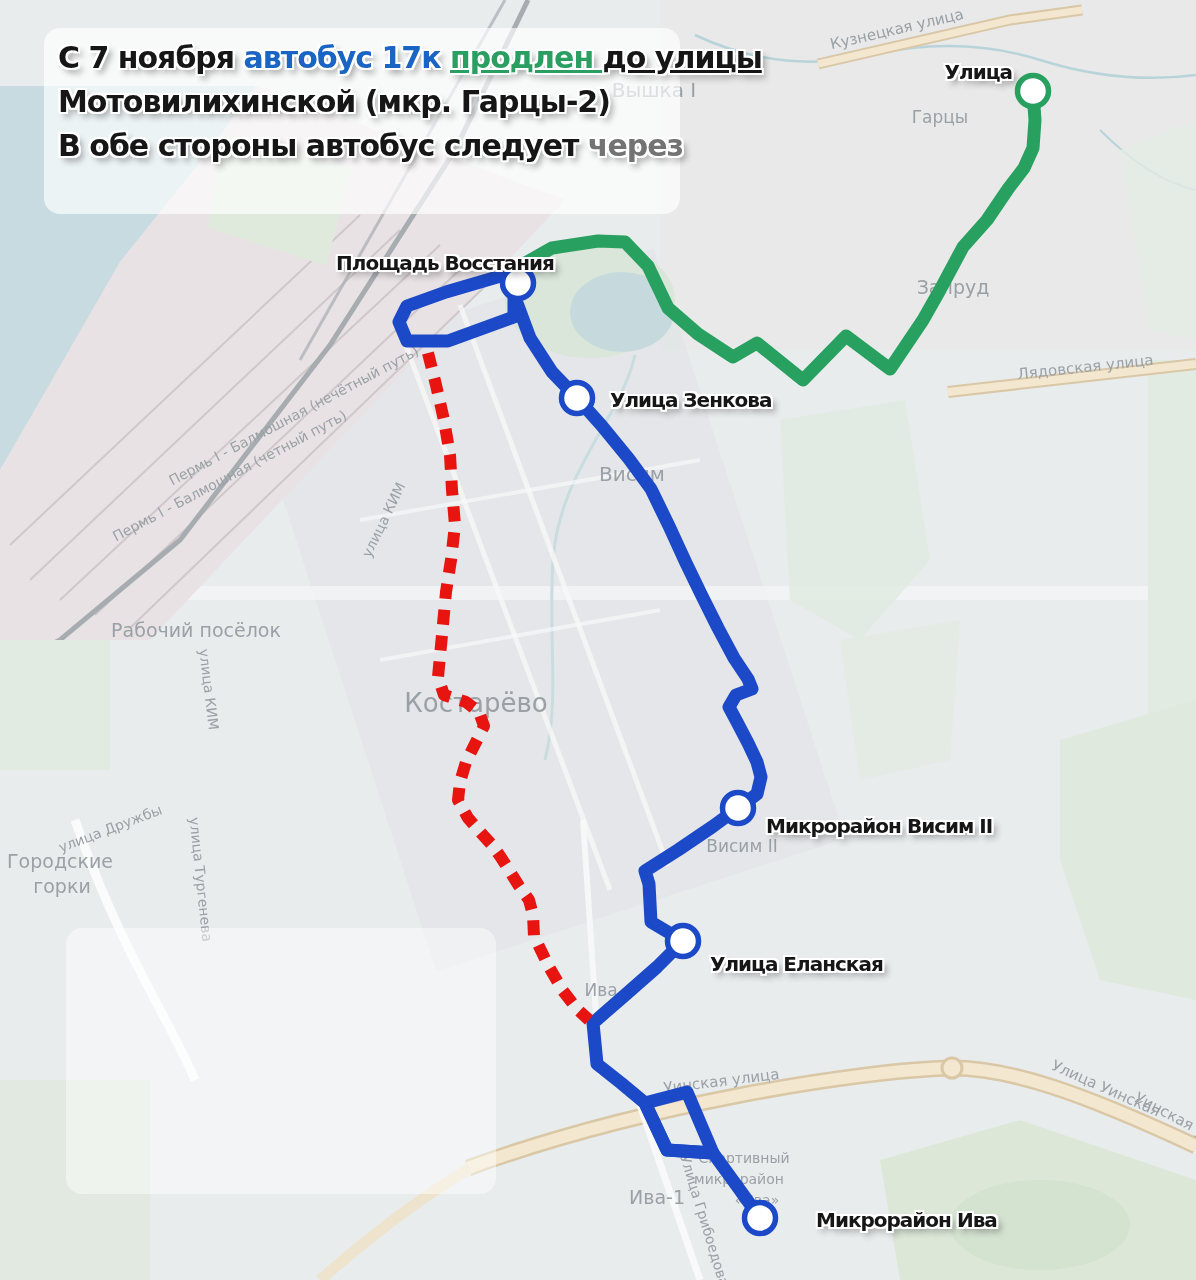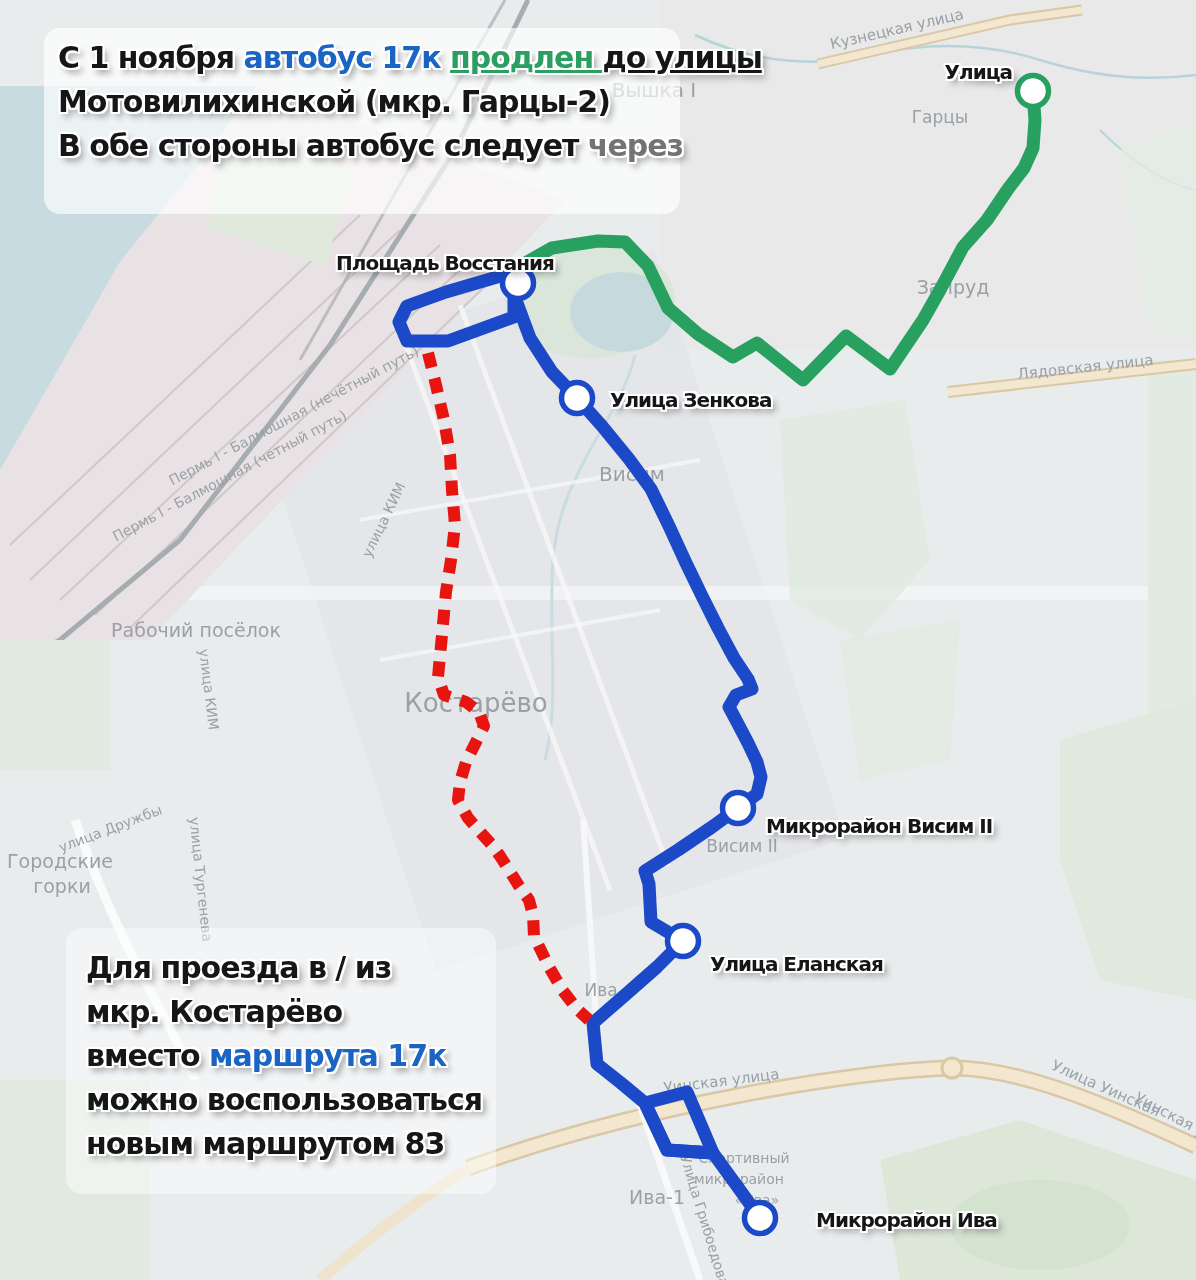--- a/index.html
+++ b/index.html
@@ -134,30 +134,23 @@
         <circle cx="683" cy="941" r="15.5" fill="#ffffff" stroke="#1b49c8" stroke-width="5.5"></circle>
         <circle cx="760" cy="1218" r="15.5" fill="#ffffff" stroke="#1b49c8" stroke-width="5.5"></circle>
       </g>
   </svg>
 
   <div class="box top"></div>
   <div class="box bottom"></div>
 
   <div class="overlay">
     <div id="top-box-lines" class="info topText halo">
-        <div><span style="color: rgb(22, 22, 22);">С 1 ноября </span><span style="color: rgb(26, 100, 195);">автобус 17к </span><span style="color: rgb(43, 158, 98); text-decoration: underline;">продлен </span><span style="color: rgb(22, 22, 22); text-decoration: underline;">до улицы</span></div>
+        <div><span style="color: rgb(22, 22, 22);">С 7 ноября </span><span style="color: rgb(26, 100, 195);">автобус 17к </span><span style="color: rgb(43, 158, 98); text-decoration: underline;">продлен </span><span style="color: rgb(22, 22, 22); text-decoration: underline;">до улицы</span></div>
         <div><span style="color: rgb(22, 22, 22);">Мотовилихинской (мкр. Гарцы-2)</span></div>
         <div><span style="color: rgb(22, 22, 22);">В обе стороны автобус следует </span><span style="color: #737373; margin-top: 48px;">через</span></div>
-      </div>
-    <div id="bottom-box-lines" class="info bottomText halo">
-        <div><span style="color: rgb(22, 22, 22);">Для проезда в / из</span></div>
-        <div><span style="color: rgb(22, 22, 22);">мкр. Костарёво</span></div>
-        <div><span style="color: rgb(22, 22, 22);">вместо </span><span style="color: rgb(26, 100, 195);">маршрута 17к</span></div>
-        <div><span style="color: rgb(22, 22, 22);">можно воспользоваться</span></div>
-        <div><span style="color: rgb(22, 22, 22);">новым маршрутом 83</span></div>
       </div>
     <div id="stop-labels">
         <div class="stop-label halo" style="right: 184px; text-align: right; top: 54px;">
           <div>Улица</div>
         </div>
         <div class="stop-label halo" style="left: 336px; top: 245px;">
           <div>Площадь Восстания</div>
         </div>
         <div class="stop-label halo" style="left: 610px; top: 382px;">
           <div>Улица Зенкова</div>

